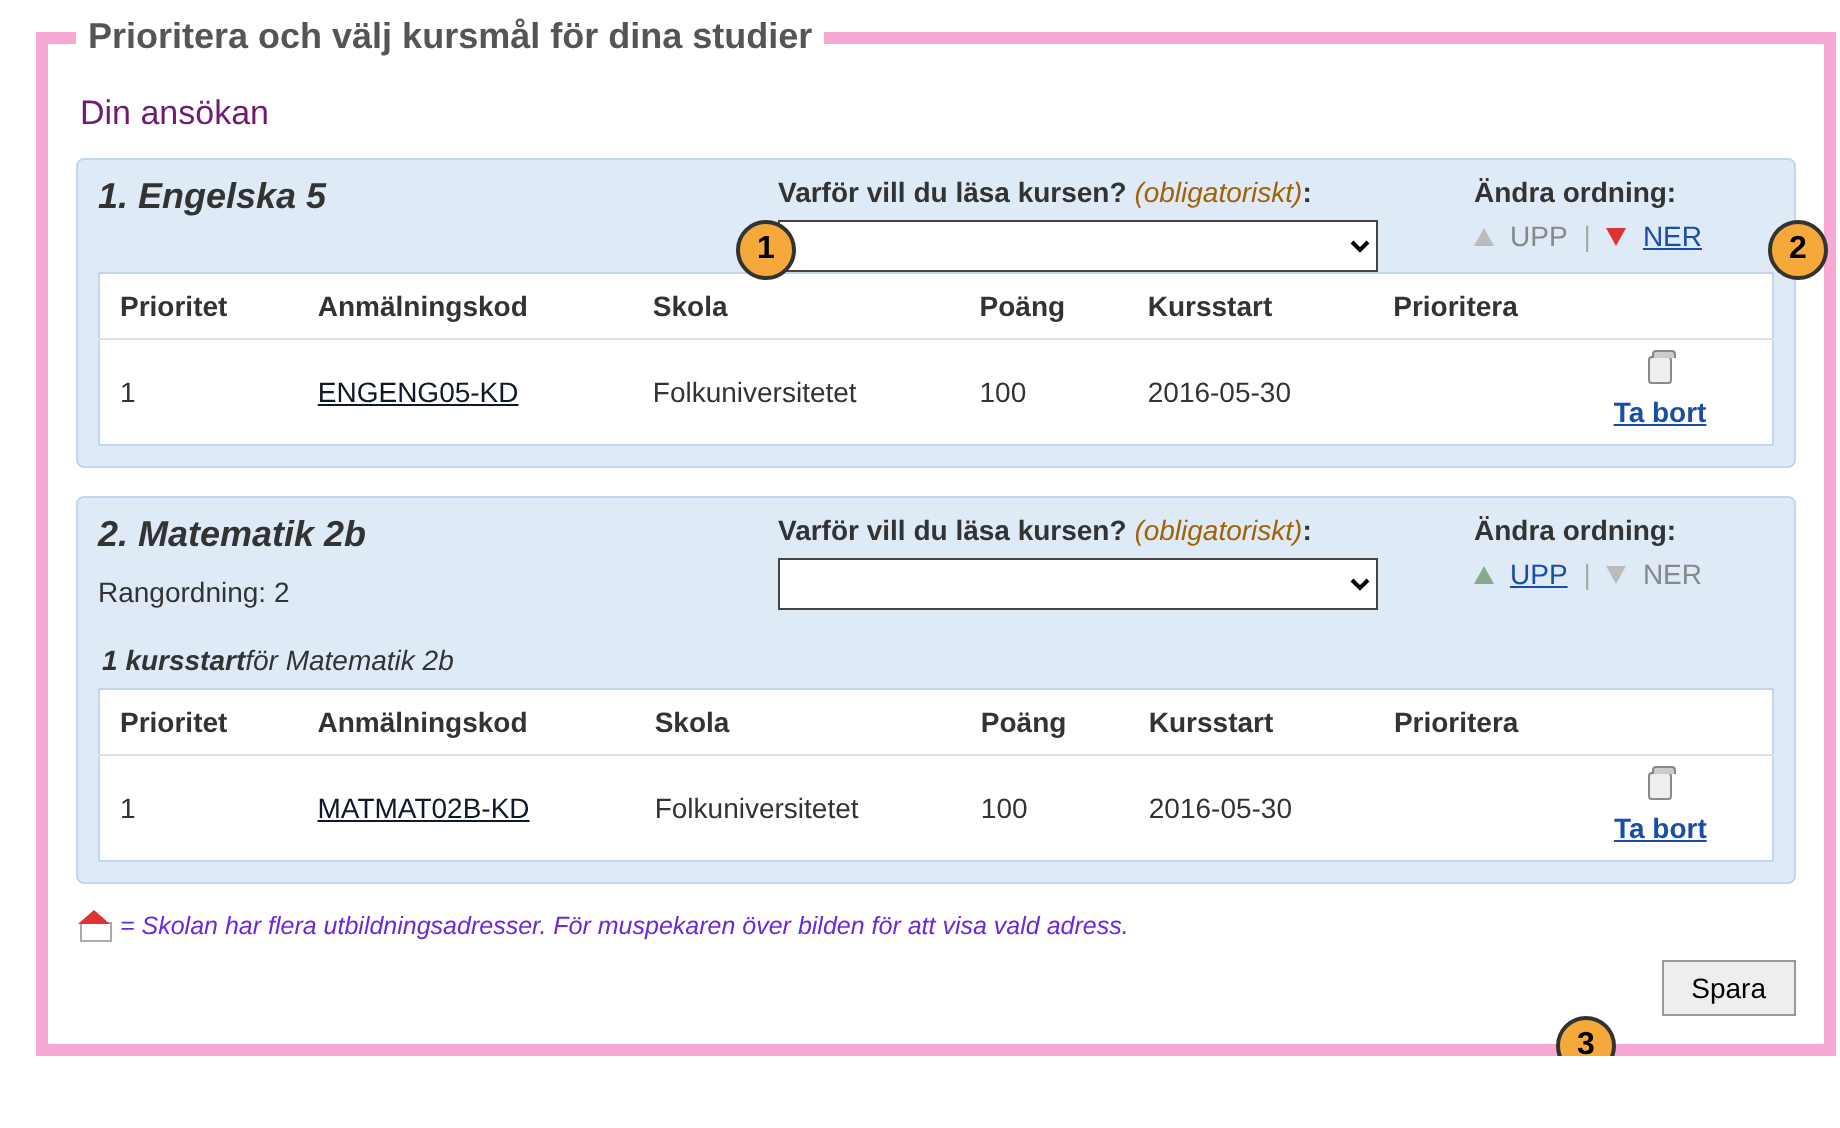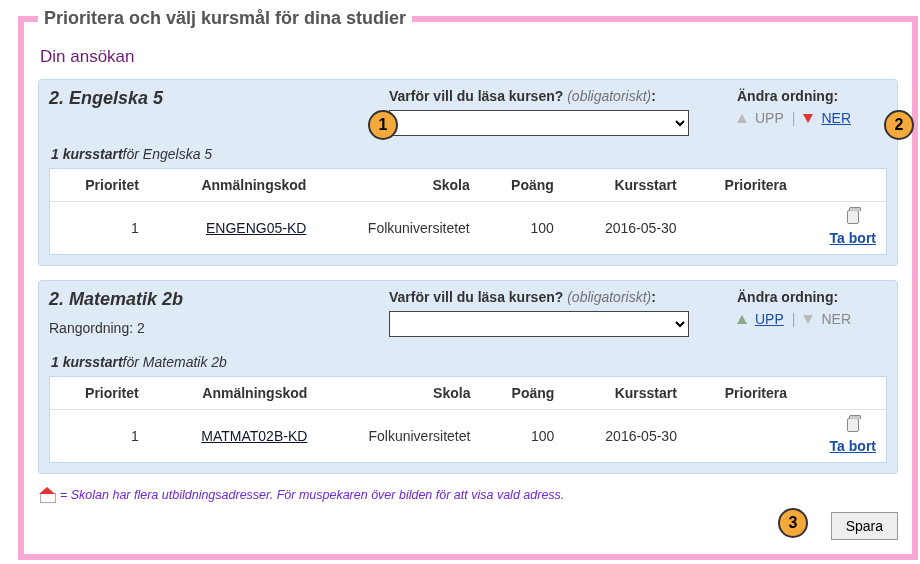--- a/index.html
+++ b/index.html
@@ -49,21 +49,21 @@
   .ct-mid  { flex: 1 1 auto; }
   .ct-right{ flex: 0 0 150px; }
   .course-title {
     font-size: 18px;
     font-weight: bold;
     font-style: italic;
     margin: 0 0 10px 0;
   }
   .rank-line { font-size: 14px; margin-bottom: 8px; }
   .question-label { font-weight: bold; font-size: 14px; margin-bottom: 6px;}
-  .oblig { color: #737373; font-style: italic; font-weight: normal; }
+  .oblig { color: #a16207; font-style: italic; font-weight: normal; }
   select.reason {
     width: 300px;
     height: 26px;
     border: 1px solid #444;
     background: #fff;
     font-size: 14px;
   }
   .order-header { font-weight: bold; margin-bottom: 6px; }
   .order-controls { display: flex; align-items: center; gap: 8px; font-size: 14px; }
   .arrow-up, .arrow-down {
@@ -81,21 +81,21 @@
   .kursstart-line { font-size: 14px; font-style: italic; margin: 10px 0 6px 2px; }
   .kursstart-line b { font-weight: bold; }
   .inner-table {
     width: 100%;
     background: #fff;
     border: 1px solid #c4d6ee;
     border-radius: 3px;
     border-collapse: collapse;
   }
   .inner-table th, .inner-table td {
-    text-align: right;
+    text-align: left;
     padding: 8px 10px;
     font-size: 14px;
   }
   .inner-table thead th {
     font-weight: bold;
     border-bottom: 1px solid #e2e2e2;
   }
   .code-link { color: #0f172a; text-decoration: underline; cursor: pointer; }
   .remove-cell { text-align: right; white-space: nowrap; }
   .remove-link {
@@ -154,44 +154,41 @@
   <div class="callout" style="left:760px; top:500px;">3</div>
 
   <fieldset class="group">
     <legend>Prioritera och välj kursmål för dina studier</legend>
 
     <div class="subheading">Din ansökan</div>
 
     <div class="course-block">
       <div class="course-top">
         <div class="ct-left">
-          <div class="course-title">2. Engelska 5</div>
+          <div class="course-title">1. Engelska 5</div>
         </div>
         <div class="ct-mid">
           <div class="question-label">
             <span>Varför vill du läsa kursen?</span>
             <span class="oblig">(obligatoriskt)</span><span>:</span>
           </div>
           <select class="reason"></select>
         </div>
         <div class="ct-right">
           <div class="order-header">Ändra ordning:</div>
           <div class="order-controls">
             <span class="arrow-up disabled"></span>
             <span class="order-disabled">UPP</span>
             <span class="sep">|</span>
             <span class="arrow-down"></span>
             <span class="order-link">NER</span>
           </div>
         </div>
       </div>
 
-      <div class="kursstart-line">
-        <b><span>1</span> <span>kursstart</span></b><span>för</span> <span>Engelska 5</span>
-      </div>
 
       <table class="inner-table">
         <thead>
           <tr>
             <th>Prioritet</th>
             <th>Anmälningskod</th>
             <th>Skola</th>
             <th>Poäng</th>
             <th>Kursstart</th>
             <th>Prioritera</th>

